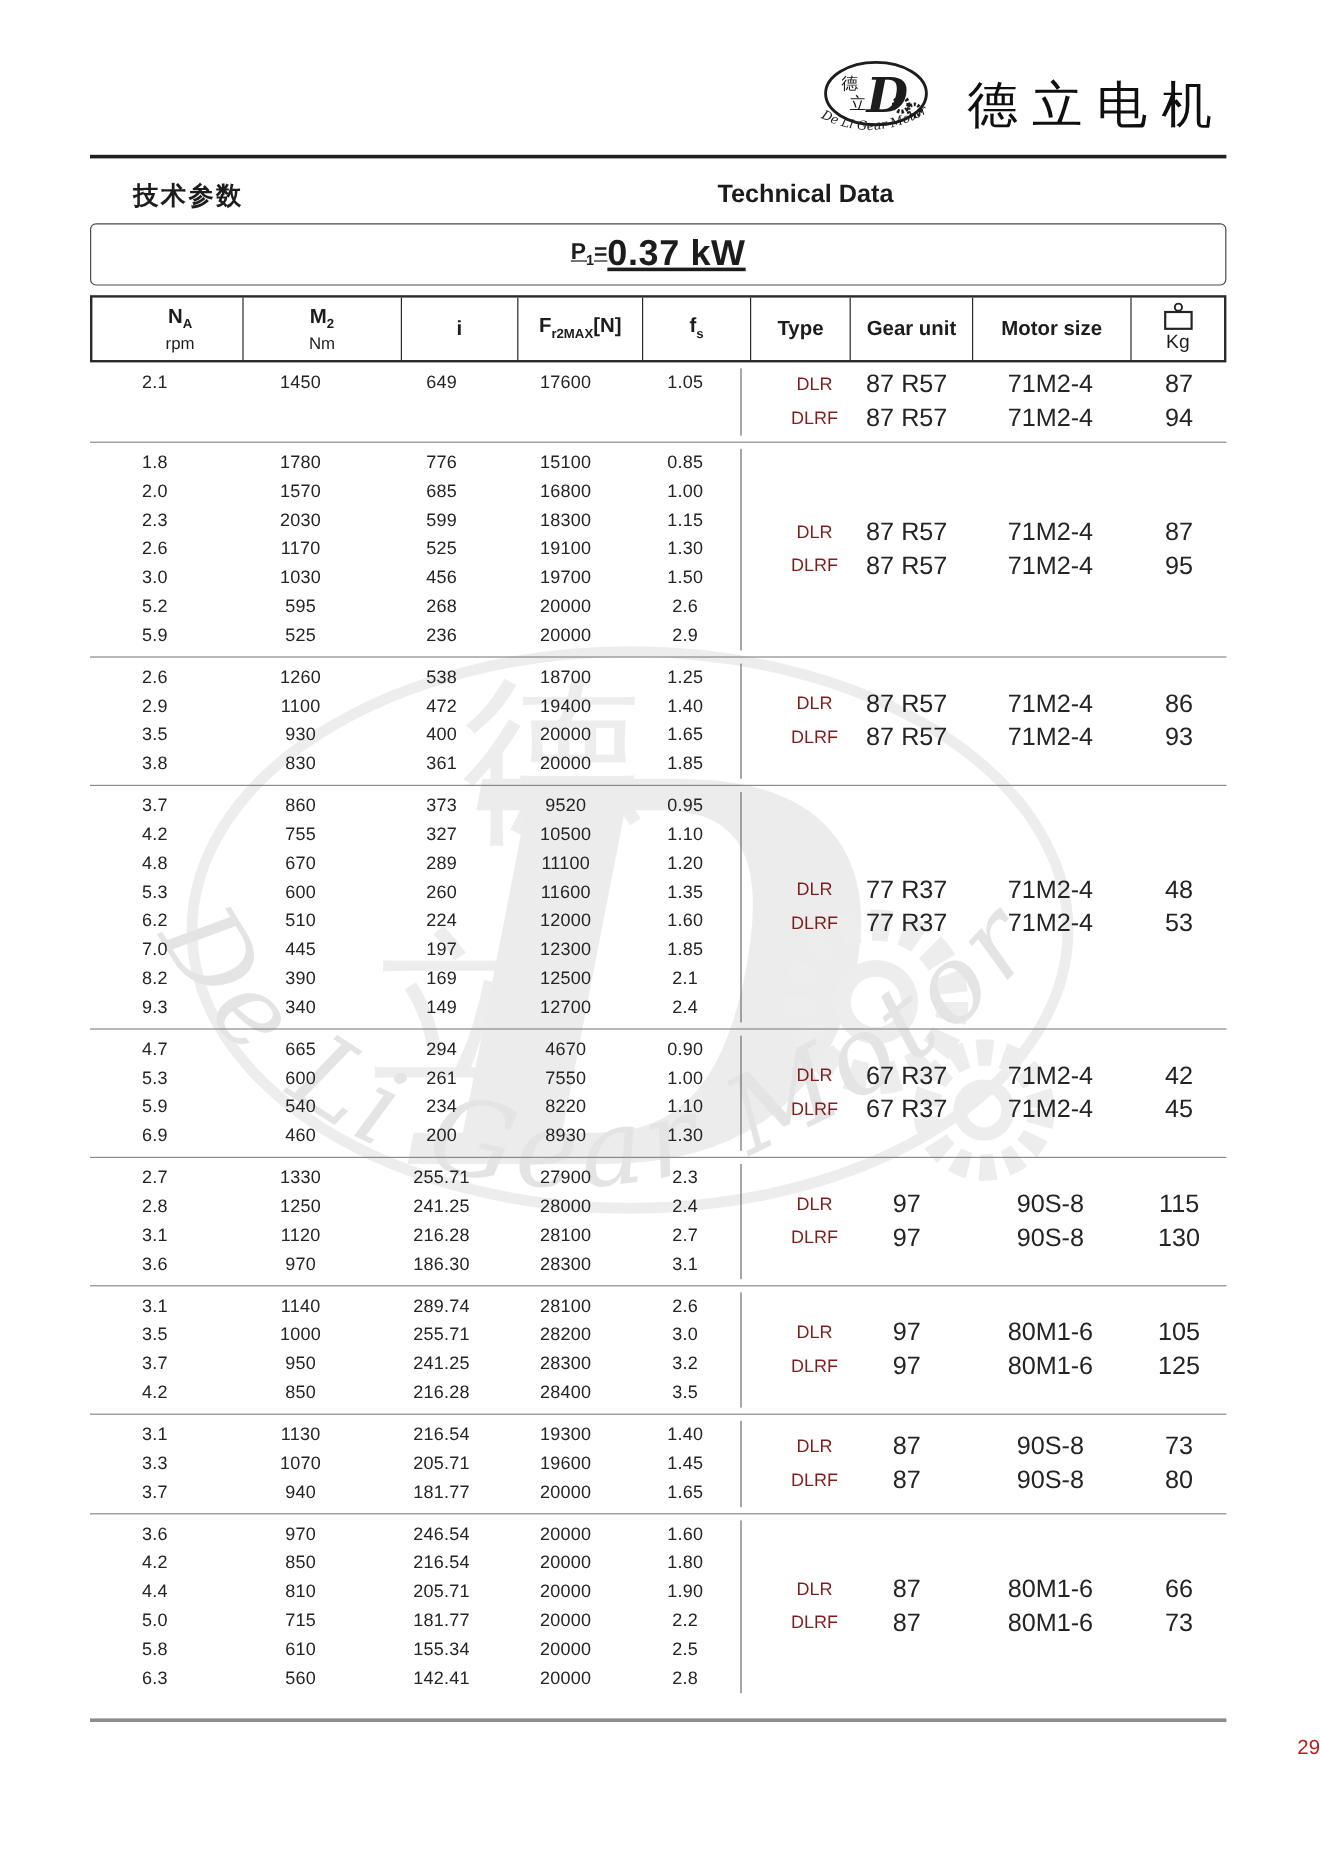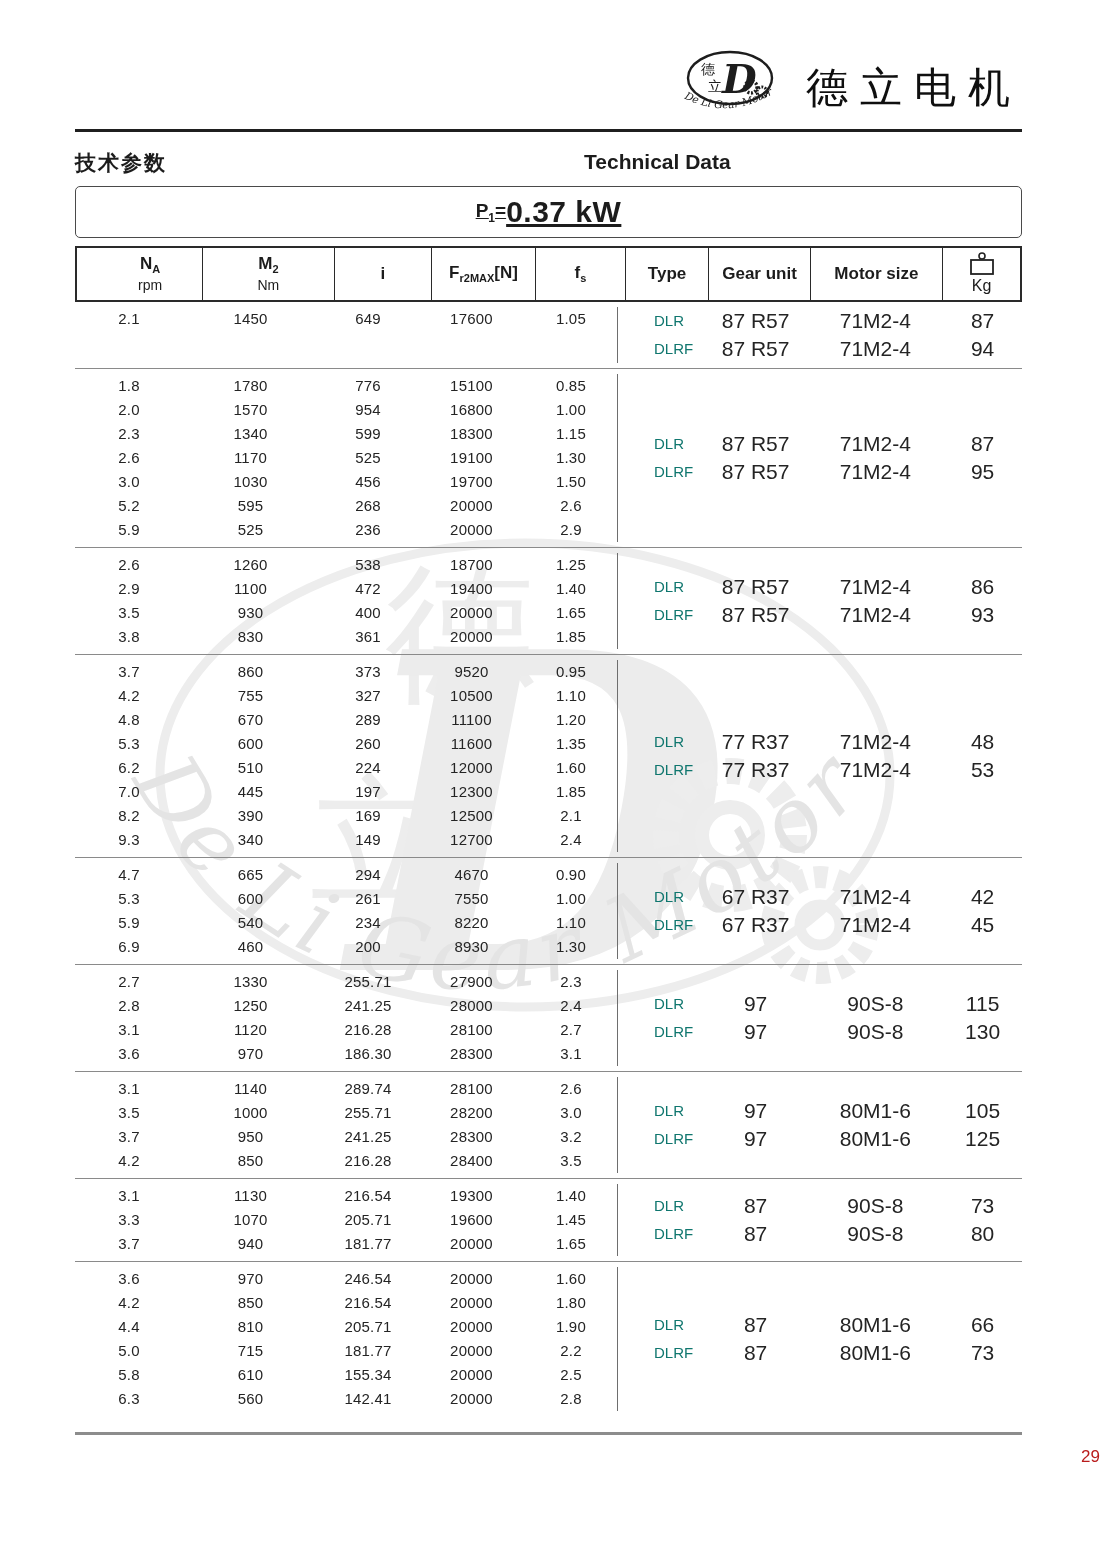--- a/index.html
+++ b/index.html
@@ -11,21 +11,21 @@
   .wm-serif{font-family:"DejaVu Serif","Liberation Serif",serif;}
 
   .content{position:relative;z-index:1;}
 
   
   .logo-row{display:flex;justify-content:flex-end;align-items:center;gap:16px;padding-top:48px;height:80px;}
   .brand-cn{font-family:"DejaVu Serif","Liberation Serif",serif;font-weight:normal;font-size:42px;letter-spacing:12px;color:#0f0f0f;white-space:nowrap;}
   .top-rule{height:3px;background:#1f1f1f;margin-top:1px;}
 
   
-  .titles-row{position:relative;margin-top:17px;height:26px;}
+  .titles-row{position:relative;margin-top:17px;height:26px;margin-left:36px;}
   .title-cn{position:absolute;left:0;top:0;font-size:21px;font-weight:bold;letter-spacing:2px;}
   .title-en{position:absolute;left:61.5%;top:1px;transform:translateX(-50%);font-size:21px;font-weight:bold;}
 
   
   .power-box{margin-top:11px;height:50px;border:1.6px solid #4a4a4a;border-radius:5px;display:flex;align-items:center;justify-content:center;background:transparent;text-decoration:underline;}
   .p-sym{font-size:19px;font-weight:bold;}
   .p-sym sub{font-size:12px;}
   .p-val{font-size:30px;font-weight:bold;letter-spacing:0.5px;}
 
   
@@ -40,21 +40,21 @@
 
   
   .tbody{}
   .group{display:flex;align-items:stretch;padding:5px 0;}
   .group + .group{border-top:1.5px solid #8a8a8a;}
   .g-left{width:57.23%;}
   .drow{display:grid;grid-template-columns:108fr 135fr 100fr 107fr 92fr;height:24px;line-height:24px;}
   .dcell{text-align:center;font-size:15px;letter-spacing:0.2px;color:#242424;}
   .g-right{width:42.77%;border-left:1.5px solid #6e6e6e;box-sizing:border-box;display:flex;flex-direction:column;justify-content:center;}
   .vrow{display:grid;grid-template-columns:86fr 104fr 136fr 79fr;height:28px;line-height:28px;}
-  .vtype{text-align:left;padding-left:36px;box-sizing:border-box;font-size:15px;color:#0f766e;}
+  .vtype{text-align:center;padding-left:36px;box-sizing:border-box;font-size:15px;color:#7f1d1d;}
   .vgear,.vmotor,.vkg{text-align:center;font-size:21px;color:#242424;}
 
   
   .footer-rule{position:absolute;left:75px;right:78px;top:1432px;height:3px;background:#8c8c8c;z-index:1;}
   .page-number{position:absolute;top:1447px;left:0;right:0;text-align:right;font-size:17px;color:#b91c1c;z-index:1;}
 </style>
 </head>
 <body>
 
 <div class="page">
@@ -175,27 +175,27 @@
             <div class="drow">
               <span class="dcell">1.8</span>
               <span class="dcell">1780</span>
               <span class="dcell">776</span>
               <span class="dcell">15100</span>
               <span class="dcell">0.85</span>
             </div>
             <div class="drow">
               <span class="dcell">2.0</span>
               <span class="dcell">1570</span>
-              <span class="dcell">954</span>
+              <span class="dcell">685</span>
               <span class="dcell">16800</span>
               <span class="dcell">1.00</span>
             </div>
             <div class="drow">
               <span class="dcell">2.3</span>
-              <span class="dcell">1340</span>
+              <span class="dcell">2030</span>
               <span class="dcell">599</span>
               <span class="dcell">18300</span>
               <span class="dcell">1.15</span>
             </div>
             <div class="drow">
               <span class="dcell">2.6</span>
               <span class="dcell">1170</span>
               <span class="dcell">525</span>
               <span class="dcell">19100</span>
               <span class="dcell">1.30</span>

